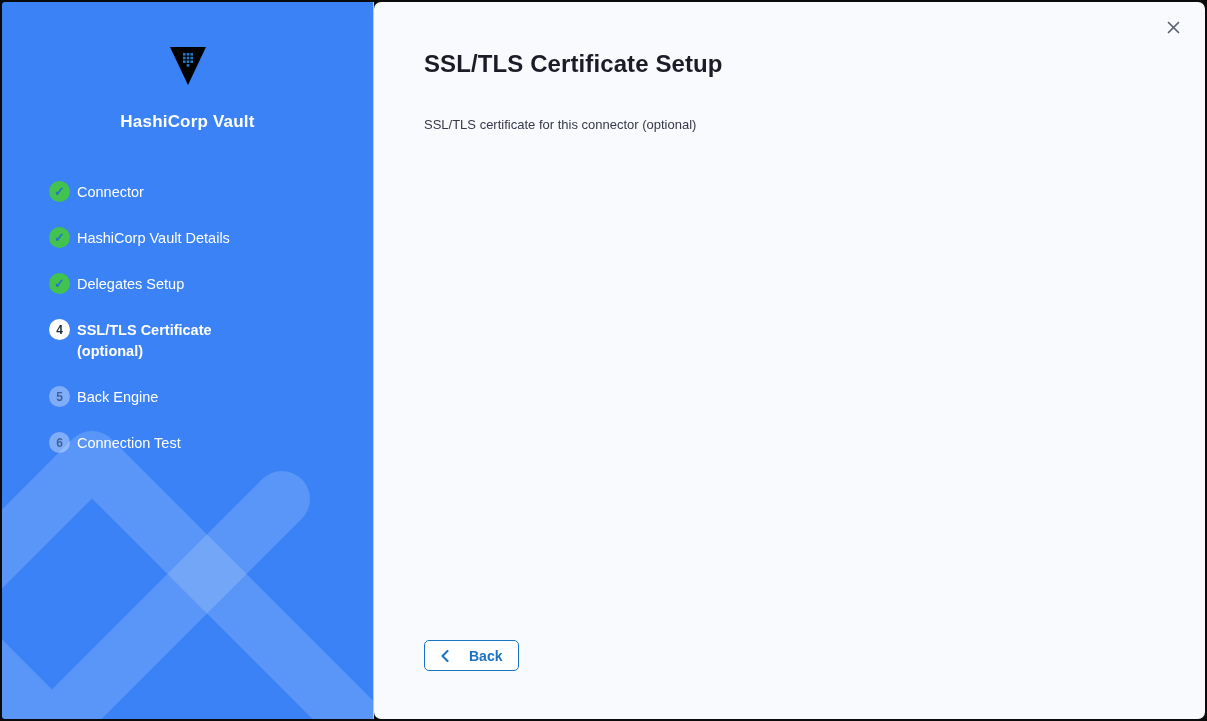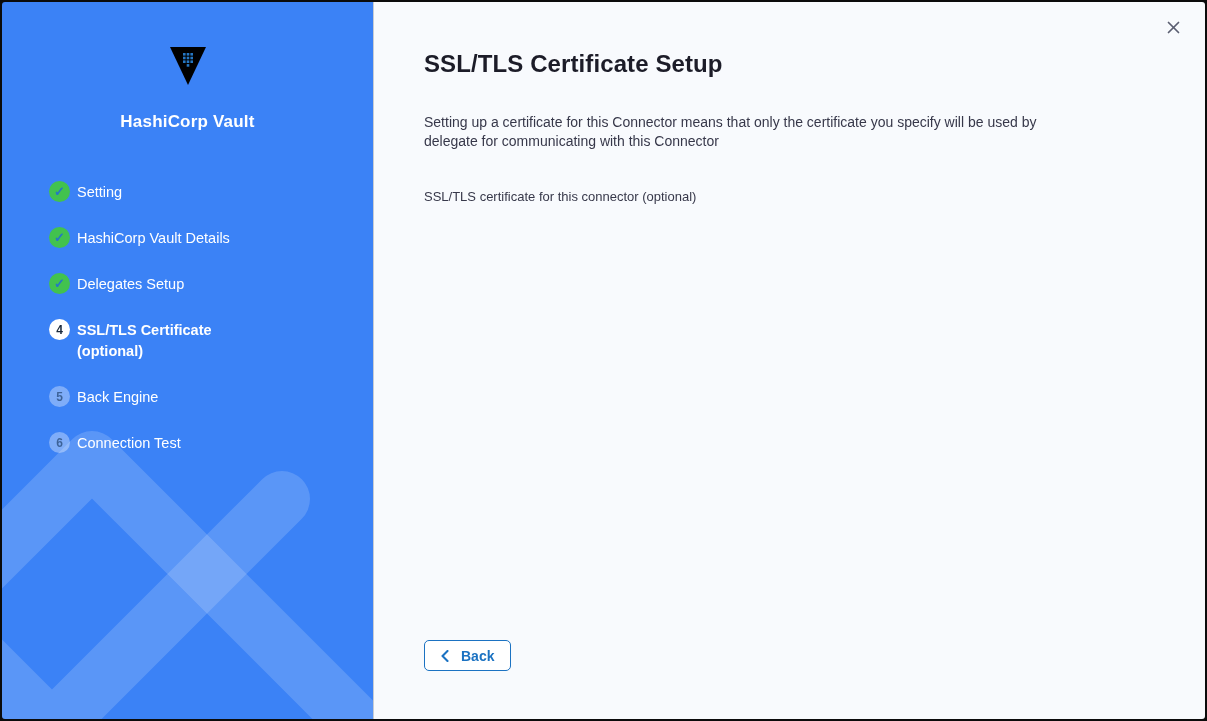--- a/index.html
+++ b/index.html
@@ -93,20 +93,21 @@
     z-index: 1;
     pointer-events: none;
   }
 
   
   .content {
     position: relative;
     flex: 1;
     background: #f8fafd;
     padding: 48px 60px 0 50px;
+    border-radius: 7px;
   }
   .close-btn {
     position: absolute;
     top: 14px;
     right: 21px;
     width: 22px;
     height: 22px;
     background: transparent;
     border: none;
     cursor: pointer;
@@ -185,21 +186,21 @@
     position: absolute;
     left: 50px;
     bottom: 48px;
     display: flex;
     gap: 18px;
   }
   .btn {
     height: 31px;
     display: flex;
     align-items: center;
-    gap: 12px;
+    gap: 20px;
     border-radius: 5px;
     font-family: "Liberation Sans", sans-serif;
     font-size: 14px;
     font-weight: 700;
     cursor: pointer;
   }
   .btn-back {
     background: #ffffff;
     border: 1.5px solid #1b72c2;
     color: #1b72c2;
@@ -234,21 +235,21 @@
           <rect x="16.7" y="17.1" width="2.6" height="2.6"></rect>
         </g>
       </svg>
     </div>
     <h2 class="sidebar-title">HashiCorp Vault</h2>
 
     <ul class="steps">
 
         <li class="step done">
           <span class="step-marker">✓</span>
-          <span class="step-label">Setting</span>
+          <span class="step-label">Connector</span>
         </li>
 
         <li class="step done">
           <span class="step-marker">✓</span>
           <span class="step-label">HashiCorp Vault Details</span>
         </li>
 
         <li class="step done">
           <span class="step-marker">✓</span>
           <span class="step-label">Delegates Setup</span>
@@ -284,21 +285,20 @@
       <svg width="15" height="15" viewBox="0 0 15 15">
         <g stroke="#5b5f72" stroke-width="1.7" stroke-linecap="round">
           <line x1="2.5" y1="2.5" x2="12.5" y2="12.5"></line>
           <line x1="12.5" y1="2.5" x2="2.5" y2="12.5"></line>
         </g>
       </svg>
     </button>
 
     <h1 class="page-title">SSL/TLS Certificate Setup</h1>
 
-    <p class="page-desc">Setting up a certificate for this Connector means that only the certificate you specify will be used by delegate for communicating with this Connector</p>
 
     <div class="field">
       <label class="field-label">SSL/TLS certificate for this connector (optional)</label>
     </div>
 
     <div class="footer">
       <button class="btn btn-back">
         <svg width="8" height="12" viewBox="0 0 8 12">
           <polyline points="6.5,1 1.5,6 6.5,11" fill="none" stroke="#1b72c2" stroke-width="2.1" stroke-linecap="round" stroke-linejoin="round"></polyline>
         </svg>

